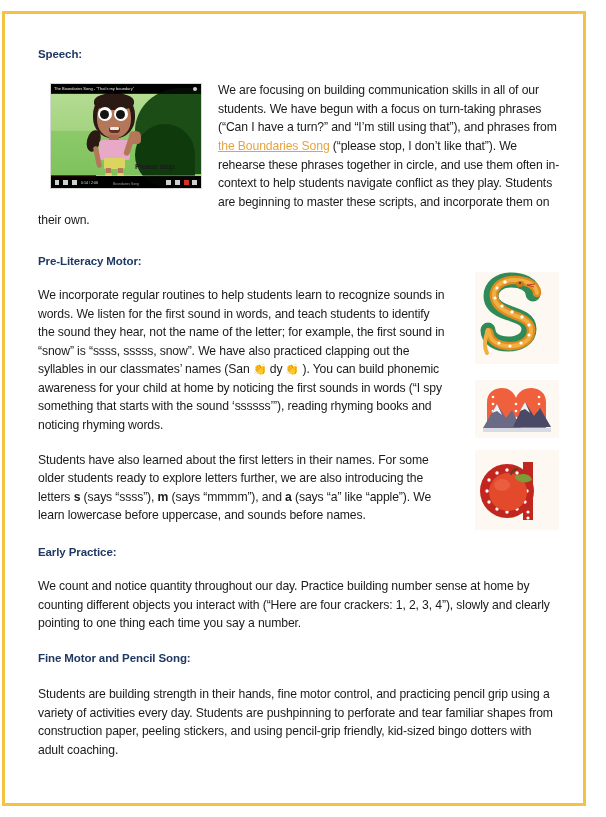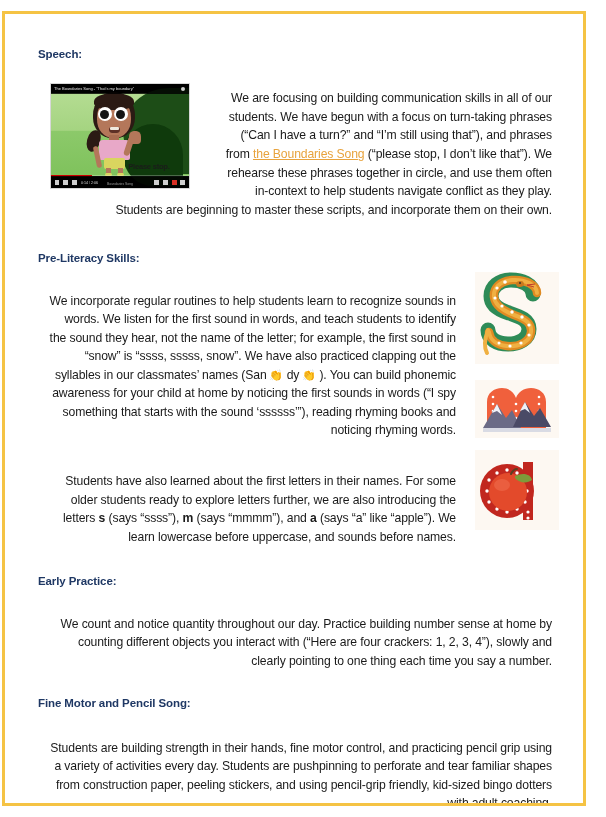--- a/index.html
+++ b/index.html
@@ -34,43 +34,43 @@
     font-size: 11.5px;
     font-weight: bold;
     color: #1F3864;
     margin: 0;
     letter-spacing: -0.1px;
     line-height: 1.25;
   }
   p.body-text {
     font-size: 12.2px;
     color: #1a1a1a;
-    margin: 8px;
+    margin: 0;
     line-height: 1.52;
     letter-spacing: -0.12px;
-    text-align: right;
+    text-align: left;
   }
   a.doc-link {
     color: #E8A33D;
     text-decoration: underline;
     text-underline-offset: 1px;
   }
   .bold-letter { font-weight: bold; }
 
   
   .speech-block { position: relative; }
   .video-wrap {
     float: left;
     width: 156px;
     height: 106px;
     margin: 2px 12px 6px 12px;
     position: relative;
   }
   .video-thumb {
-    width: 140px;
+    width: 152px;
     height: 106px;
     position: relative;
     overflow: hidden;
     background: #000;
     border: 1px solid #d8d8d8;
     box-sizing: border-box;
   }
   .vid-sky {
     position: absolute; left: 0; top: 9px; right: 0; bottom: 12px;
     background: linear-gradient(180deg,#b4dc92 0%, #a5d481 45%, #8cc96a 46%, #7fc25c 100%);
@@ -268,21 +268,21 @@
         </div>
       </div>
 
       <p class="body-text"><span>We are focusing on building communication skills in all of our students. We have begun with a focus on turn-taking phrases (“Can I have a turn?” and “I’m still using that”), and phrases from </span><a class="doc-link" href="#">the Boundaries Song</a><span> (“please stop, I don’t like that”). We rehearse these phrases together in circle, and use them often in-context to help students navigate conflict as they play. Students are beginning to master these scripts, and incorporate them on their own.</span></p>
       <div style="clear:both;"></div>
     </div>
 
     <div class="sp-24"></div>
 
     <div>
-      <h2 class="section-head">Pre-Literacy Skills:</h2>
+      <h2 class="section-head">Pre-Literacy Motor:</h2>
       <div class="sp-18"></div>
 
       <p class="body-text narrow"><span>We incorporate regular routines to help students learn to recognize sounds in words. We listen for the first sound in words, and teach students to identify the sound they hear, not the name of the letter; for example, the first sound in “snow” is “ssss, sssss, snow”. We have also practiced clapping out the syllables in our classmates’ names (San </span><span class="clap">👏</span><span> dy </span><span class="clap">👏</span><span> ). You can build phonemic awareness for your child at home by noticing the first sounds in words (“I spy something that starts with the sound ‘ssssss’”), reading rhyming books and noticing rhyming words.</span></p>
 
       <div class="sp-16"></div>
 
       <p class="body-text narrow"><span>Students have also learned about the first letters in their names. For some older students ready to explore letters further, we are also introducing the letters </span><span class="bold-letter">s</span><span> (says “ssss”), </span><span class="bold-letter">m</span><span> (says “mmmm”), and </span><span class="bold-letter">a</span><span> (says “a” like “apple”). We learn lowercase before uppercase, and sounds before names.</span></p>
     </div>
 
     <div class="sp-20"></div>

